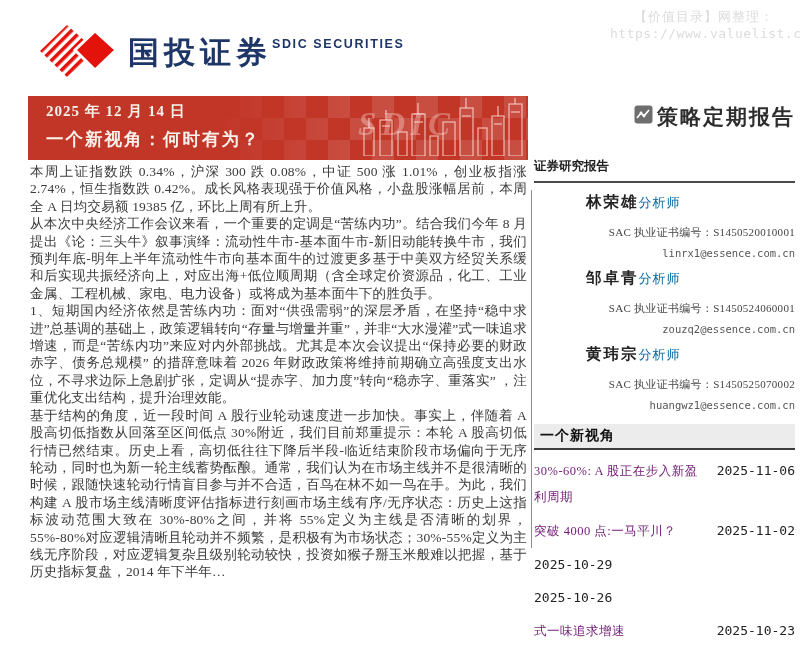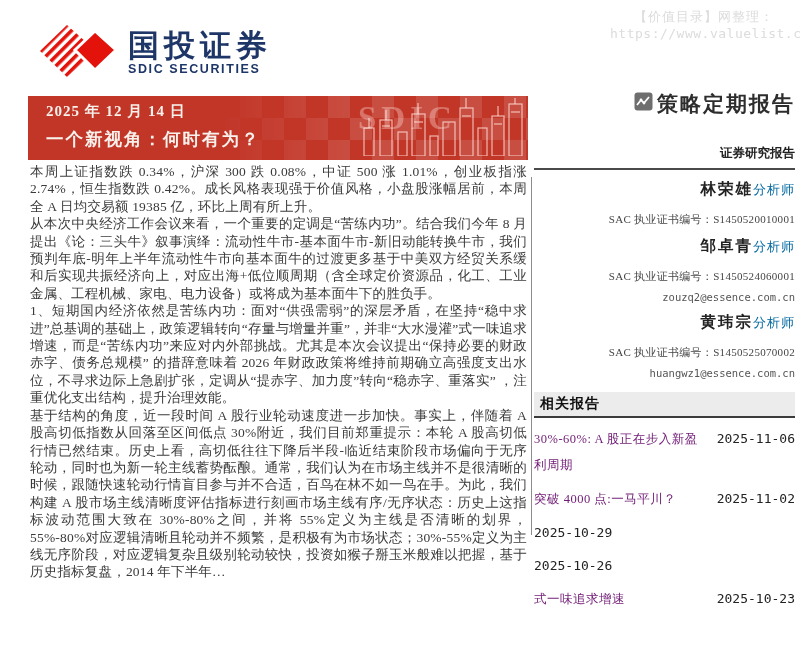--- a/index.html
+++ b/index.html
@@ -1,21 +1,21 @@
 <!DOCTYPE html>
 <html><head>
 <meta charset="utf-8">
 <style>
   html,body{margin:0;padding:0;background:#fff;}
   .page{position:relative;width:800px;height:672px;overflow:hidden;background:#ffffff;
         font-family:"Liberation Serif","DejaVu Serif",serif;}
 
   
   .logo{position:absolute;left:38px;top:22px;display:flex;align-items:center;gap:10px;}
-  .logo-text{display:flex;flex-direction:column;}
+  .logo-text{display:flex;flex-direction:row;}
   .logo-cn{font-size:31px;font-weight:bold;color:#1e3667;letter-spacing:5px;line-height:32px;
            font-family:"Liberation Sans",sans-serif;}
   .logo-en{font-size:12.5px;font-weight:bold;color:#1e3667;letter-spacing:1.6px;line-height:14px;
            font-family:"Liberation Sans",sans-serif;}
 
   
   .watermark{position:absolute;left:610px;top:8px;color:#dcdcdc;font-size:13px;line-height:17px;
              font-family:"DejaVu Sans Mono",monospace;}
   .watermark .l1{padding-left:24px;letter-spacing:1px;}
   .watermark .l2{letter-spacing:0.5px;}
@@ -23,34 +23,34 @@
   
   .banner{position:absolute;left:28px;top:96px;width:500px;height:64px;background:#c23628;
           color:#f9f1ec;overflow:hidden;}
   .banner-checker{position:absolute;right:0;top:0;bottom:0;width:62%;
           background-image:conic-gradient(rgba(255,255,255,0.12) 0 25%,transparent 0 50%,rgba(255,255,255,0.12) 0 75%,transparent 0);
           background-size:44px 44px;
           -webkit-mask-image:linear-gradient(to right,transparent,#000 45%);
           mask-image:linear-gradient(to right,transparent,#000 45%);}
   .banner-date{position:absolute;left:18px;top:6px;font-size:15px;font-weight:bold;letter-spacing:1px;}
   .banner-title{position:absolute;left:18px;top:31px;font-size:17.5px;font-weight:bold;letter-spacing:2px;}
-  .banner-sdic{position:absolute;left:330px;top:4px;font-size:33px;font-weight:bold;
-               color:rgba(255,230,224,0.35);letter-spacing:5px;font-family:"Liberation Serif",serif;}
+  .banner-sdic{position:absolute;left:330px;top:10px;font-size:33px;font-weight:bold;
+               color:rgba(255,230,224,0.35);letter-spacing:5px;font-family:"Liberation Serif",serif;font-style:italic;}
   .banner-skyline{position:absolute;right:2px;bottom:0;}
 
   
-  .sidebar{position:absolute;left:534px;top:90px;width:261px;}
+  .sidebar{position:absolute;left:534px;top:103px;width:261px;}
   .report-type{display:flex;justify-content:flex-end;align-items:center;gap:4px;
                font-size:21px;font-weight:bold;color:#2d2d2d;letter-spacing:2px;}
-  .report-category{text-align:right;font-size:12.5px;font-weight:bold;color:#222;
+  .report-category{font-size:12.5px;font-weight:bold;color:#222;
                    margin-top:27px;padding-bottom:6px;border-bottom:2px solid #4a4a4a;}
   .sidebar-vrule{position:absolute;left:-3px;top:87px;width:1px;height:358px;background:#8d8d8d;}
 
   .analyst{margin-top:9px;}
-  .analyst-top{display:flex;justify-content:flex-end;align-items:baseline;padding-left:52px;}
+  .analyst-top{display:flex;justify-content:flex-start;align-items:baseline;padding-left:52px;}
   .analyst-name{font-size:15.5px;font-weight:bold;color:#222;letter-spacing:2px;}
   .analyst-role{font-size:13px;color:#0369a1;letter-spacing:1px;}
   .analyst-cert{text-align:right;font-size:11px;color:#454545;margin-top:12px;letter-spacing:0.3px;}
   .analyst-email{text-align:right;font-size:10.5px;color:#555;margin-top:7px;
                  font-family:"DejaVu Sans Mono",monospace;}
 
   .related-header{margin-top:13px;background:#ececec;border-bottom:2px solid #3c3c3c;
                   font-size:14px;font-weight:bold;color:#111;padding:3px 6px;letter-spacing:1px;}
   .report-row{display:flex;justify-content:space-between;margin-top:8px;}
   .report-title{width:166px;font-size:12.5px;color:#701a75;line-height:26px;letter-spacing:0.5px;}
@@ -137,41 +137,42 @@
     </div>
 
     <div class="report-category">证券研究报告</div>
 
     <div class="analyst">
       <div class="analyst-top">
         <span class="analyst-name">林荣雄</span>
         <span class="analyst-role">分析师</span>
       </div>
       <div class="analyst-cert">SAC 执业证书编号：S1450520010001</div>
+      <div class="analyst-email">linrx1@essence.com.cn</div>
     </div>
 
     <div class="analyst">
       <div class="analyst-top">
         <span class="analyst-name">邹卓青</span>
         <span class="analyst-role">分析师</span>
       </div>
       <div class="analyst-cert">SAC 执业证书编号：S1450524060001</div>
       <div class="analyst-email">zouzq2@essence.com.cn</div>
     </div>
 
     <div class="analyst">
       <div class="analyst-top">
         <span class="analyst-name">黄玮宗</span>
         <span class="analyst-role">分析师</span>
       </div>
       <div class="analyst-cert">SAC 执业证书编号：S1450525070002</div>
       <div class="analyst-email">huangwz1@essence.com.cn</div>
     </div>
 
-    <div class="related-header">相关报告</div>
+    <div class="related-header">一个新视角</div>
 
     <div class="related-list">
       <div class="report-row">
         <span class="report-title">30%-60%: A 股正在步入新盈利周期</span>
         <span class="report-date">2025-11-06</span>
       </div>
       <div class="report-row">
         <span class="report-title">突破 4000 点:一马平川？</span>
         <span class="report-date">2025-11-02</span>
       </div>

